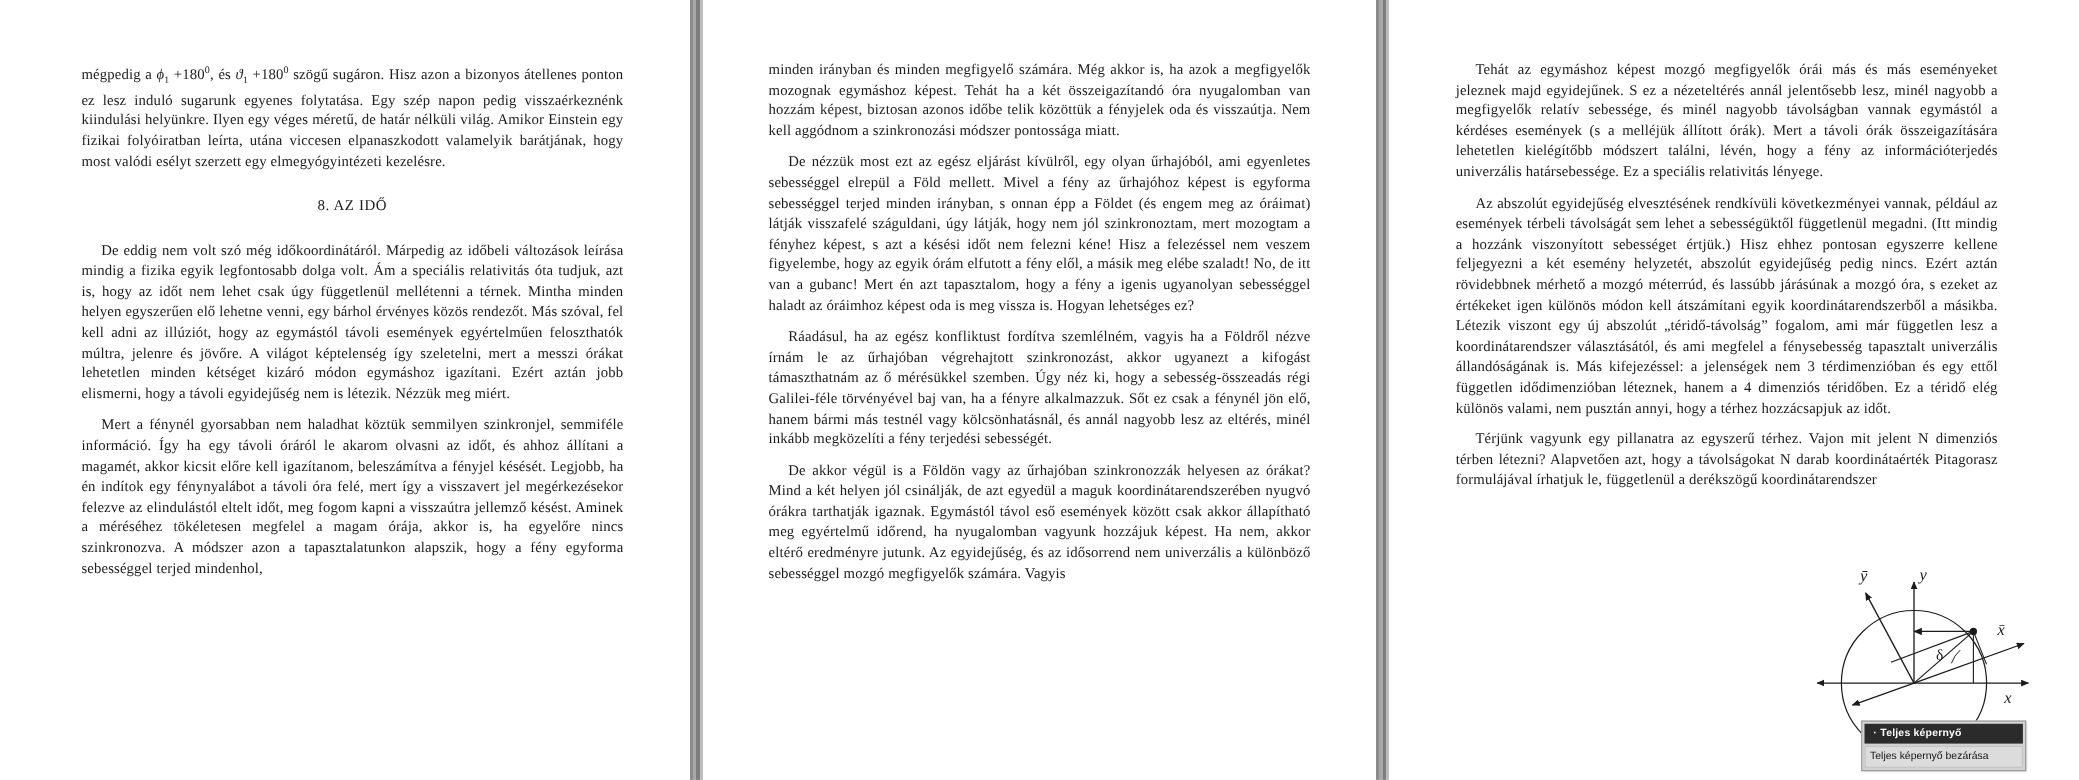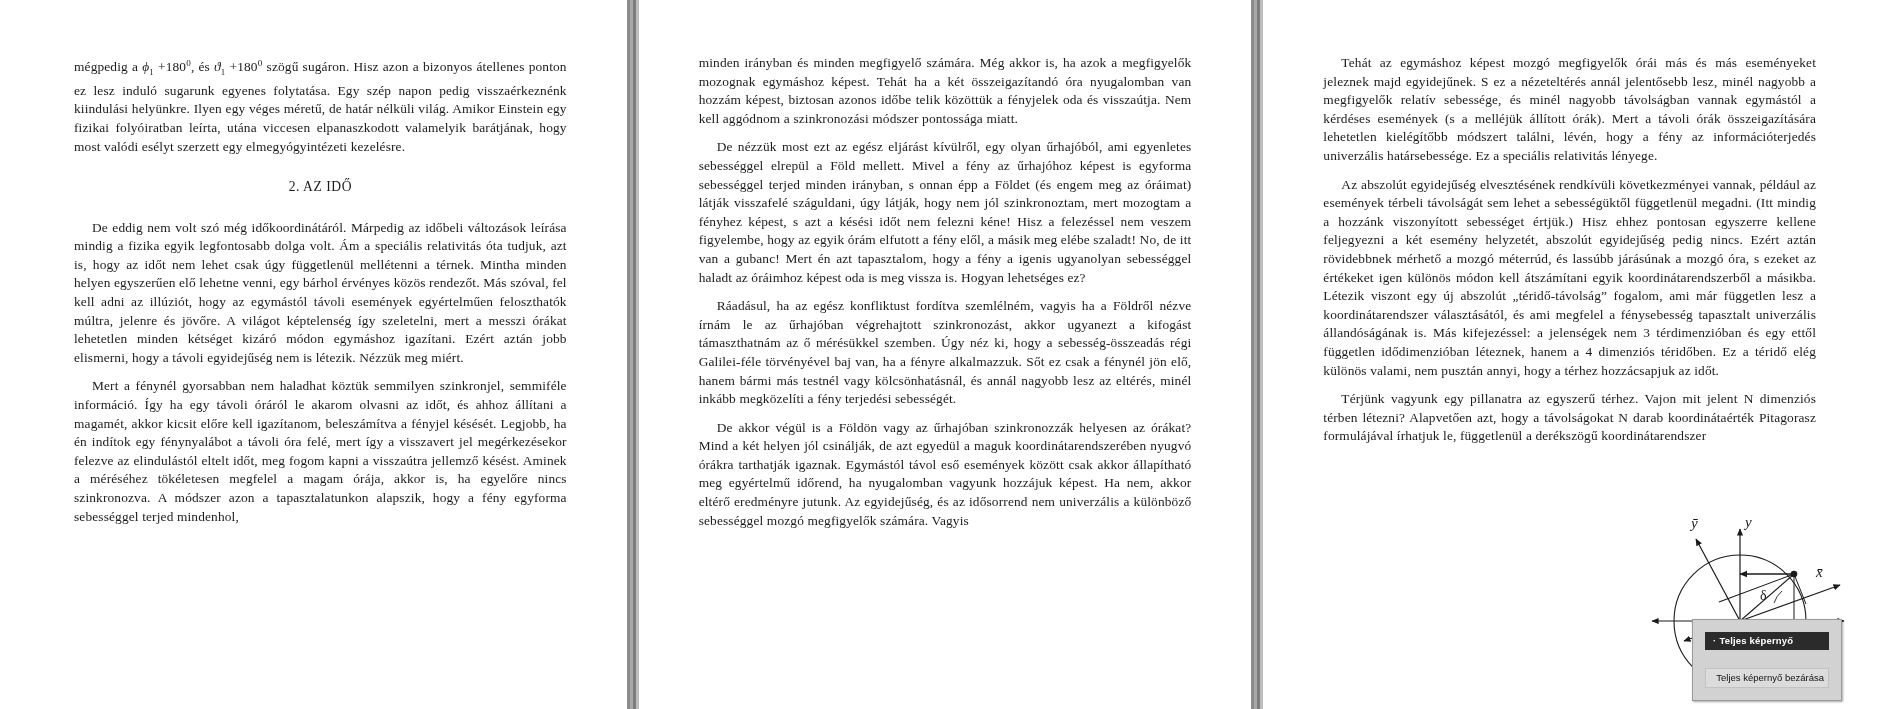--- a/index.html
+++ b/index.html
@@ -84,42 +84,42 @@
   .fs-toolbar {
     position: absolute;
     right: 32px;
     bottom: 8px;
     width: 150px;
     background: #d2d2d2;
     border: 1px solid #9a9a9a;
     box-shadow: 1px 1px 2px rgba(0,0,0,0.35);
     font-family: "Liberation Sans", sans-serif;
     z-index: 40;
-    padding: 12px;
+    padding: 2px;
     box-sizing: border-box;
   }
   .fs-item {
     font-size: 9.5px;
     line-height: 14px;
     padding: 2px 4px 2px 8px;
     white-space: nowrap;
     box-sizing: border-box;
   }
   .fs-item.active {
     background: #2b2b2b;
     color: #ffffff;
     font-weight: bold;
     letter-spacing: 0.02em;
   }
   .fs-item.plain {
     background: #dcdcdc;
     color: #121212;
-    text-align: right;
+    text-align: left;
     padding-left: 4px;
-    margin-top: 18px;
+    margin-top: 2px;
     border: 1px solid #c2c2c2;
   }
   .fs-bullet { margin-right: 3px; }
 
   
   .page::after {
     content: "";
     position: absolute;
     left: 0; right: 0; top: 0;
     height: 2px;
@@ -137,21 +137,21 @@
 
 <div id="viewer">
 
   <div class="edge-left"></div>
 
   <div class="page">
     <div class="page-inner">
 
       <p class="noindent"><span class="mathspan">mégpedig a&nbsp;</span><span class="mathvar">ϕ</span><sub class="idx">1</sub><span class="mathspan"> +180</span><sup class="deg">0</sup><span class="mathspan">, és&nbsp;</span><span class="mathvar">ϑ</span><sub class="idx">1</sub><span class="mathspan"> +180</span><sup class="deg">0</sup> szögű sugáron. Hisz azon a bizonyos átellenes ponton ez lesz induló sugarunk egyenes folytatása. Egy szép napon pedig visszaérkeznénk kiindulási helyünkre. Ilyen egy véges méretű, de határ nélküli világ. Amikor Einstein egy fizikai folyóiratban leírta, utána viccesen elpanaszkodott valamelyik barátjának, hogy most valódi esélyt szerzett egy elmegyógyintézeti kezelésre.</p>
 
-      <p class="heading">2. AZ IDŐ</p>
+      <p class="heading">8. AZ IDŐ</p>
 
       <p>De eddig nem volt szó még időkoordinátáról. Márpedig az időbeli változások leírása mindig a fizika egyik legfontosabb dolga volt. Ám a speciális relativitás óta tudjuk, azt is, hogy az időt nem lehet csak úgy függetlenül mellétenni a térnek. Mintha minden helyen egyszerűen elő lehetne venni, egy bárhol érvényes közös rendezőt. Más szóval, fel kell adni az illúziót, hogy az egymástól távoli események egyértelműen feloszthatók múltra, jelenre és jövőre. A világot képtelenség így szeletelni, mert a messzi órákat lehetetlen minden kétséget kizáró módon egymáshoz igazítani. Ezért aztán jobb elismerni, hogy a távoli egyidejűség nem is létezik. Nézzük meg miért.</p>
       <p>Mert a fénynél gyorsabban nem haladhat köztük semmilyen szinkronjel, semmiféle információ. Így ha egy távoli óráról le akarom olvasni az időt, és ahhoz állítani a magamét, akkor kicsit előre kell igazítanom, beleszámítva a fényjel késését. Legjobb, ha én indítok egy fénynyalábot a távoli óra felé, mert így a visszavert jel megérkezésekor felezve az elindulástól eltelt időt, meg fogom kapni a visszaútra jellemző késést. Aminek a méréséhez tökéletesen megfelel a magam órája, akkor is, ha egyelőre nincs szinkronozva. A módszer azon a tapasztalatunkon alapszik, hogy a fény egyforma sebességgel terjed mindenhol,</p>
 
     </div>
   </div>
 
   <div class="gutter"></div>
 
   <div class="page">

